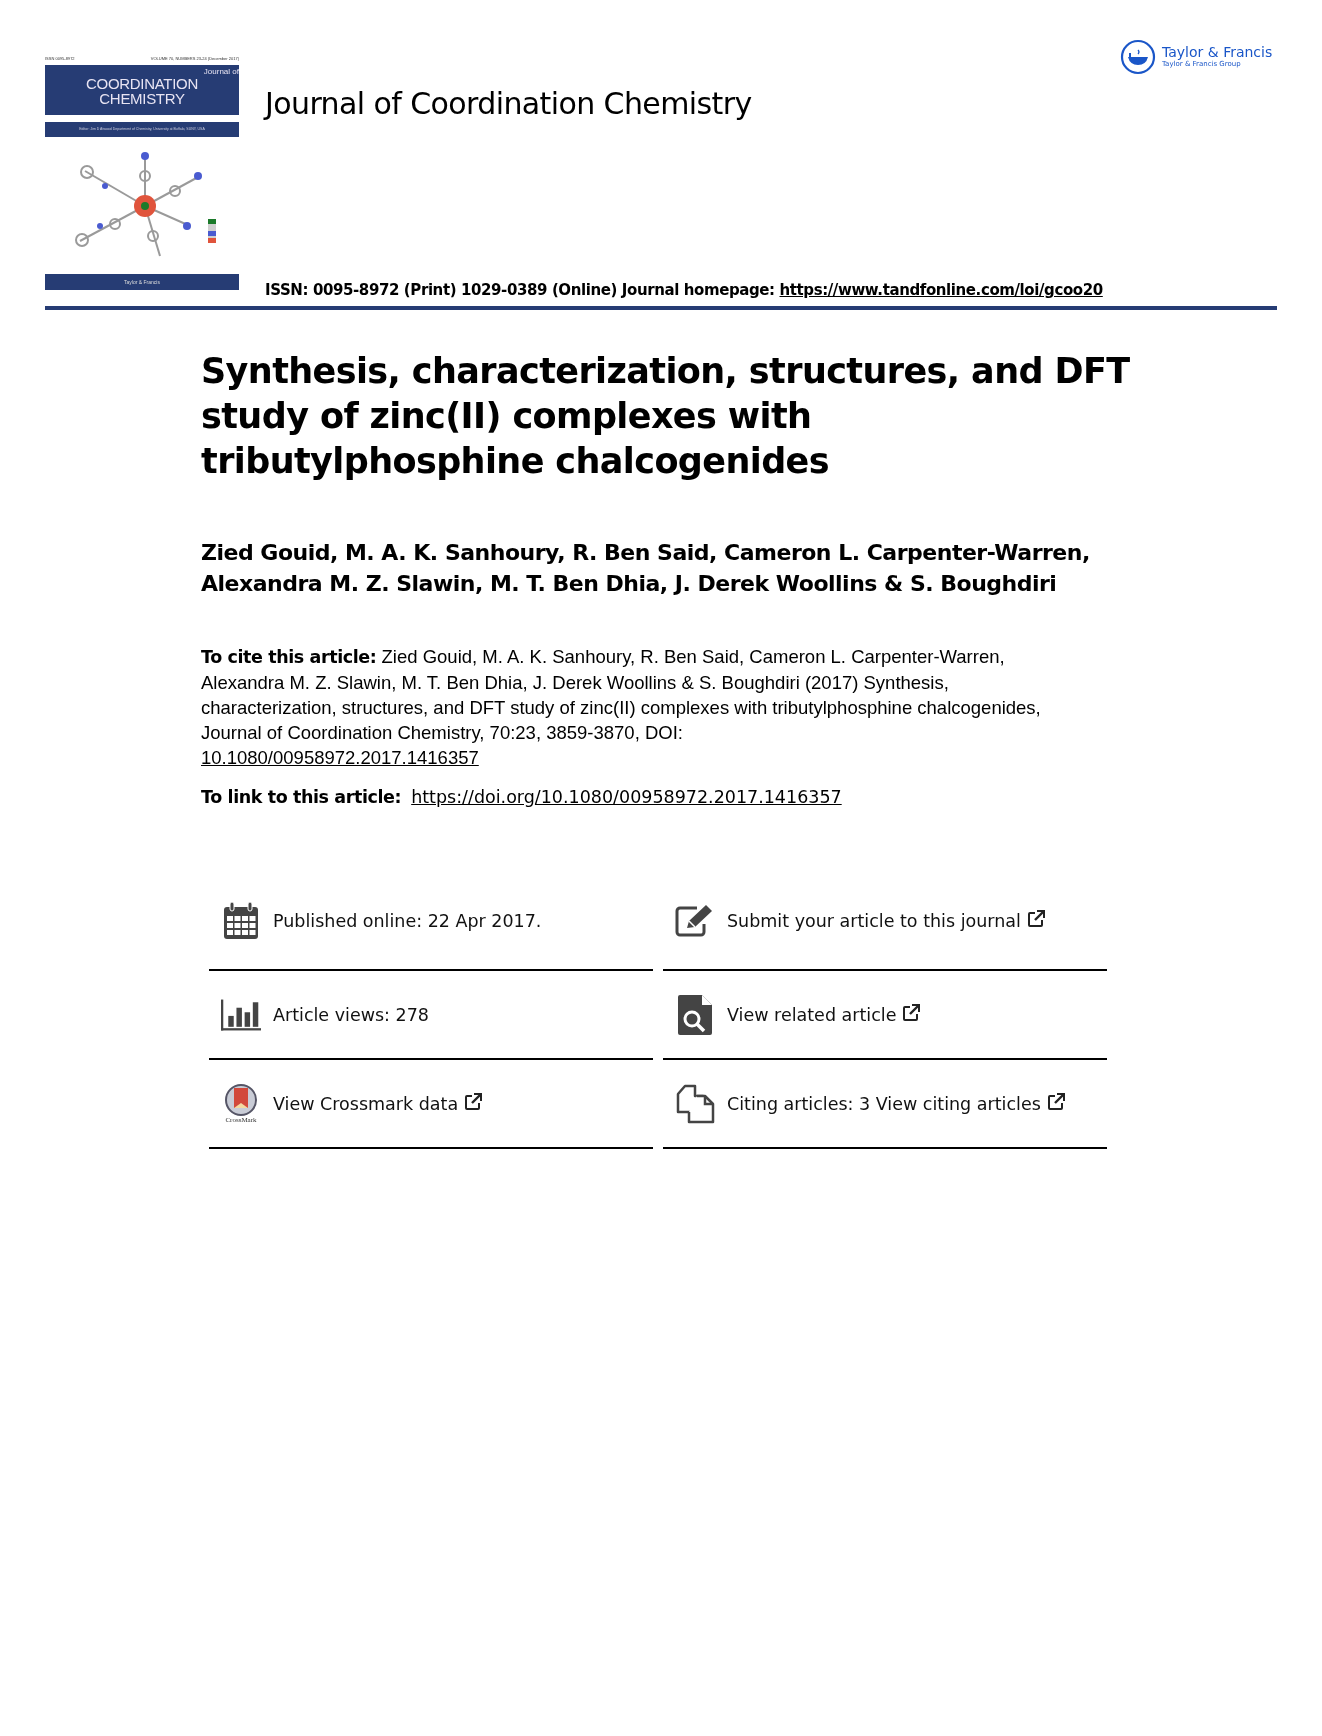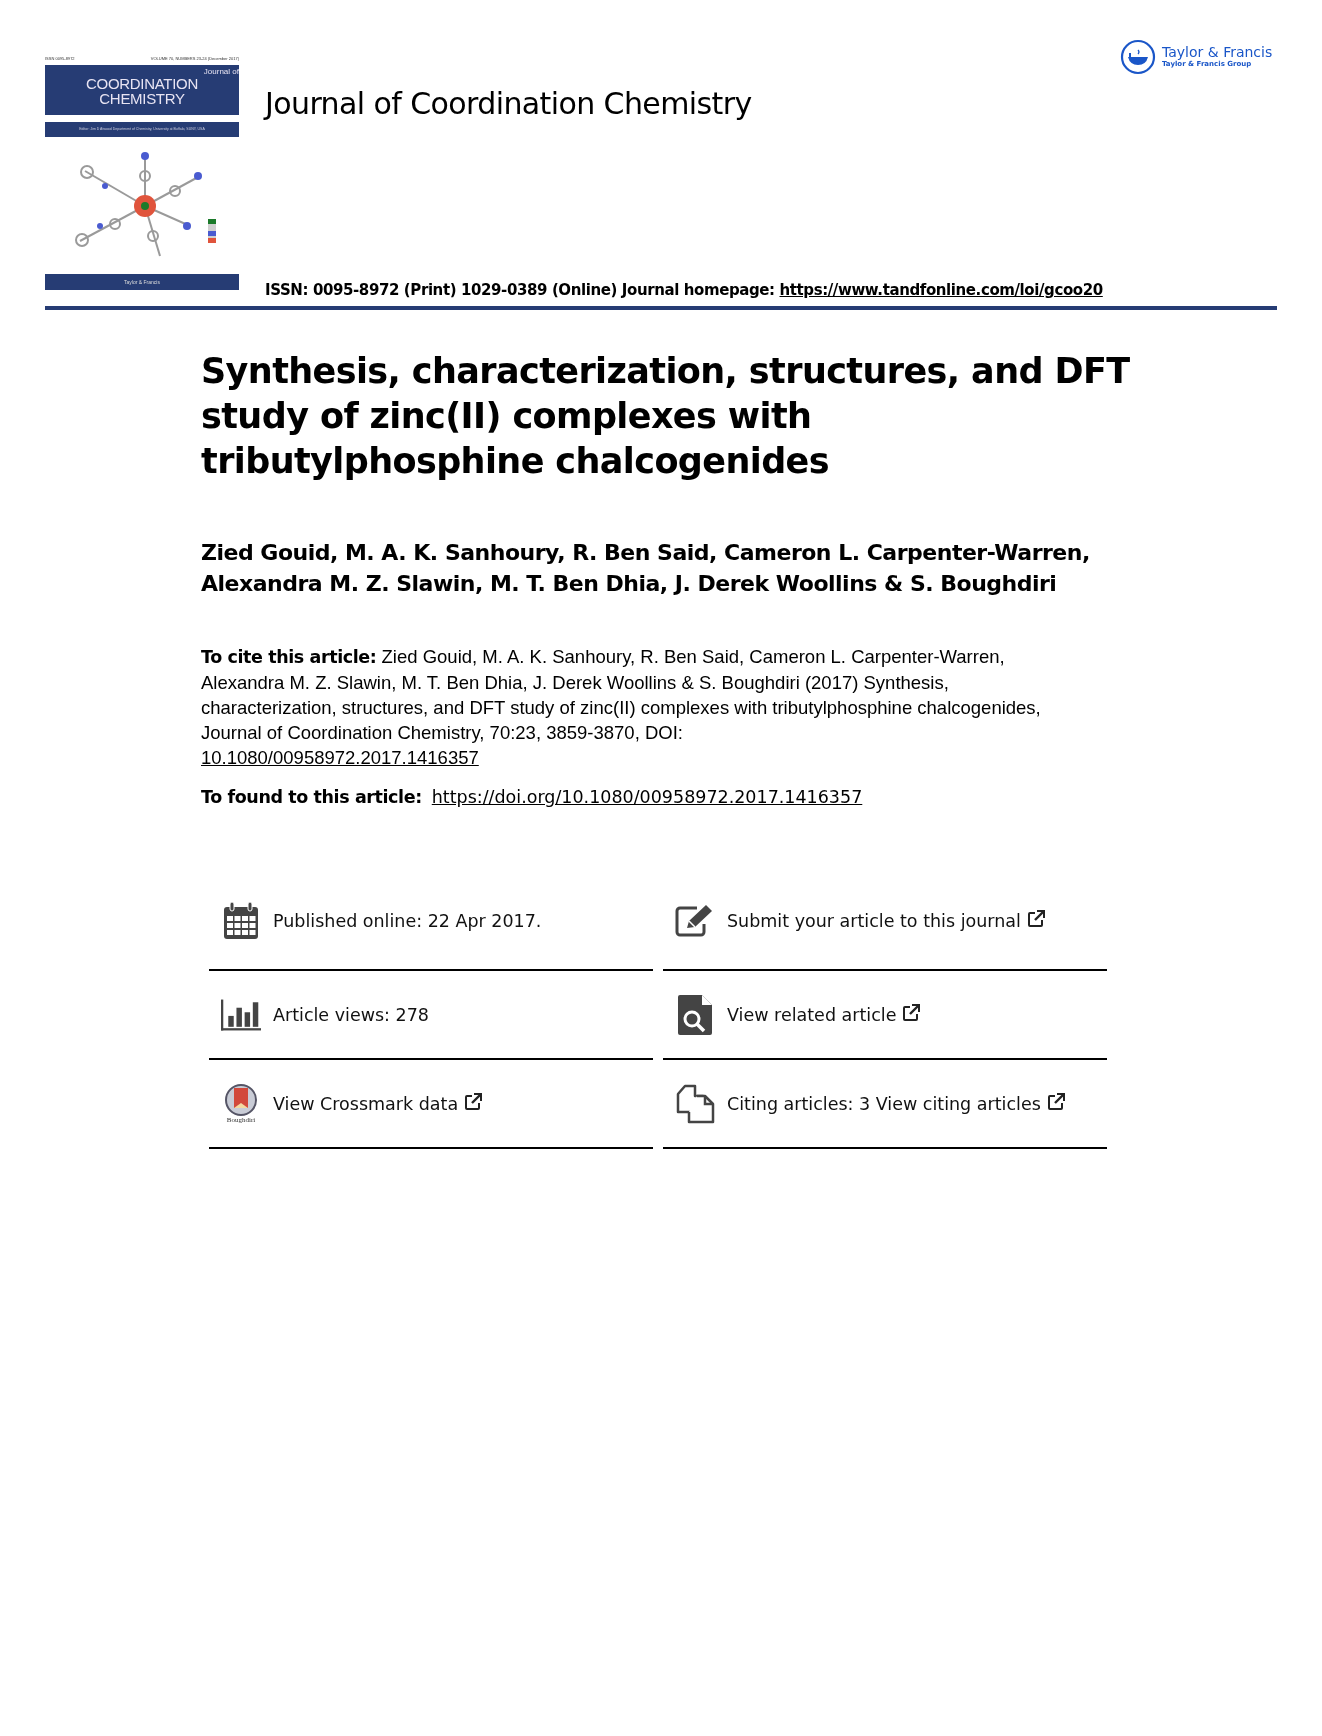--- a/index.html
+++ b/index.html
@@ -12,21 +12,21 @@
   .cover-band { position: absolute; left: 0; top: 9px; width: 194px; height: 50px; background: #263c74; color: #e8e4f3; text-align: center; font-family: "Liberation Sans", sans-serif; }
   .cover-band .jof { font-size: 8px; margin-top: 2px; line-height: 9px; text-align: right; }
   .cover-band .big { font-size: 15px; line-height: 15px; letter-spacing: -0.3px; }
   .cover-editor { position: absolute; left: 0; top: 66px; width: 194px; height: 15px; background: #263c74; color: #ccd; font-size: 3.5px; text-align: center; line-height: 15px; font-family: "Liberation Sans", sans-serif; }
   .cover-art { position: absolute; left: 20px; top: 90px; width: 160px; height: 115px; }
   .cover-foot { position: absolute; left: 0; top: 218px; width: 194px; height: 16px; background: #263c74; color: #ddd; font-size: 5px; text-align: center; line-height: 16px; font-family: "Liberation Sans", sans-serif; }
 
   .journal-title { left: 265px; top: 86px; font-size: 30px; font-family: "DejaVu Sans", sans-serif; font-weight: normal; letter-spacing: -0.6px; }
   .tf-logo { left: 1120px; top: 39px; display: flex; align-items: center; gap: 6px; }
   .tf-logo .name { color: #1a56c8; font-size: 14px; font-family: "DejaVu Sans", sans-serif; line-height: 15px; }
-  .tf-logo .group { color: #1a56c8; font-size: 7px; font-family: "DejaVu Sans", sans-serif; line-height: 9px; font-weight: bold; }
+  .tf-logo .group { color: #1a56c8; font-size: 7px; font-family: "DejaVu Sans", sans-serif; line-height: 9px; }
 
   .issn-line { left: 265px; top: 281px; font-size: 15px; font-weight: bold; letter-spacing: -0.4px; font-family: "DejaVu Sans", sans-serif; text-align: right; }
   .issn-line a { color: #000; text-decoration: underline; }
   .rule-blue { left: 45px; top: 306px; width: 1232px; height: 4px; background: #263c74; }
 
   .article-title { left: 201px; top: 349px; width: 950px; font-size: 35px; font-weight: bold; line-height: 45px; letter-spacing: -0.6px; font-family: "DejaVu Sans", sans-serif; }
   .authors { left: 201px; top: 537px; width: 950px; font-size: 22px; font-weight: bold; line-height: 31px; letter-spacing: -0.5px; font-family: "DejaVu Sans", sans-serif; }
 
   .cite { left: 201px; top: 644px; width: 880px; font-size: 18.5px; line-height: 25px; font-family: "Liberation Sans", sans-serif; }
   .cite .lbl { font-family: "DejaVu Sans", sans-serif; font-weight: bold; font-size: 17.5px; letter-spacing: -0.4px; }
@@ -109,21 +109,21 @@
 <div class="abs rule-blue"></div>
 
 <div class="abs article-title">Synthesis, characterization, structures, and DFT study of zinc(II) complexes with tributylphosphine chalcogenides</div>
 <div class="abs authors">Zied Gouid, M. A. K. Sanhoury, R. Ben Said, Cameron L. Carpenter-Warren, Alexandra M. Z. Slawin, M. T. Ben Dhia, J. Derek Woollins &amp; S. Boughdiri</div>
 
 <div class="abs cite">
   <span class="lbl">To cite this article:</span><span> Zied Gouid, M. A. K. Sanhoury, R. Ben Said, Cameron L. Carpenter-Warren, Alexandra M. Z. Slawin, M. T. Ben Dhia, J. Derek Woollins &amp; S. Boughdiri (2017) Synthesis, characterization, structures, and DFT study of zinc(II) complexes with tributylphosphine chalcogenides, Journal of Coordination Chemistry, 70:23, 3859-3870, DOI: </span><br><a class="doi">10.1080/00958972.2017.1416357</a>
 </div>
 
 <div class="abs link-line">
-  <span class="lbl">To found to this article:</span><a>https://doi.org/10.1080/00958972.2017.1416357</a>
+  <span class="lbl">To link to this article:</span><a>https://doi.org/10.1080/00958972.2017.1416357</a>
 </div>
 
 <div class="grid-cell" style="left:209px; top:877px;">
   <span class="ico">
     <svg width="36" height="38" viewBox="0 0 36 38">
         <rect x="1" y="5" width="34" height="32" rx="3" fill="#444"></rect>
         <g fill="#fff">
           <rect x="4" y="14" width="6" height="5"></rect>
           <rect x="11.5" y="14" width="6" height="5"></rect>
           <rect x="19" y="14" width="6" height="5"></rect>
@@ -160,21 +160,21 @@
 </div>
 <div class="hline" style="left:209px; top:1058px; width:444px;"></div>
 
 <div class="grid-cell" style="left:209px; top:1060px;">
   <span class="ico" style="flex-direction:column;">
     <svg width="34" height="32" viewBox="0 0 34 32">
         <circle cx="17" cy="16" r="15" fill="#c9ccd6" stroke="#556" stroke-width="2"></circle>
         <rect x="10" y="4" width="14" height="20" fill="#d2493b"></rect>
         <path d="M10 24 L17 19 L24 24 Z" fill="#f3d9a0"></path>
       </svg>
-    <span style="font-family:'Liberation Serif',serif; font-size:7px; color:#333;">Boughdiri</span>
+    <span style="font-family:'Liberation Serif',serif; font-size:7px; color:#333;">CrossMark</span>
   </span>
   <span>View Crossmark data</span>
   <span class="ext">
     <svg width="18" height="18" viewBox="0 0 18 18">
         <path d="M8 3 H3 a1 1 0 0 0 -1 1 V15 a1 1 0 0 0 1 1 H14 a1 1 0 0 0 1 -1 V10" fill="none" stroke="#222" stroke-width="2"></path>
         <path d="M10 1 H17 V8" fill="none" stroke="#222" stroke-width="2"></path>
         <path d="M17 1 L8 10" stroke="#222" stroke-width="2.4"></path>
       </svg>
   </span>
 </div>

